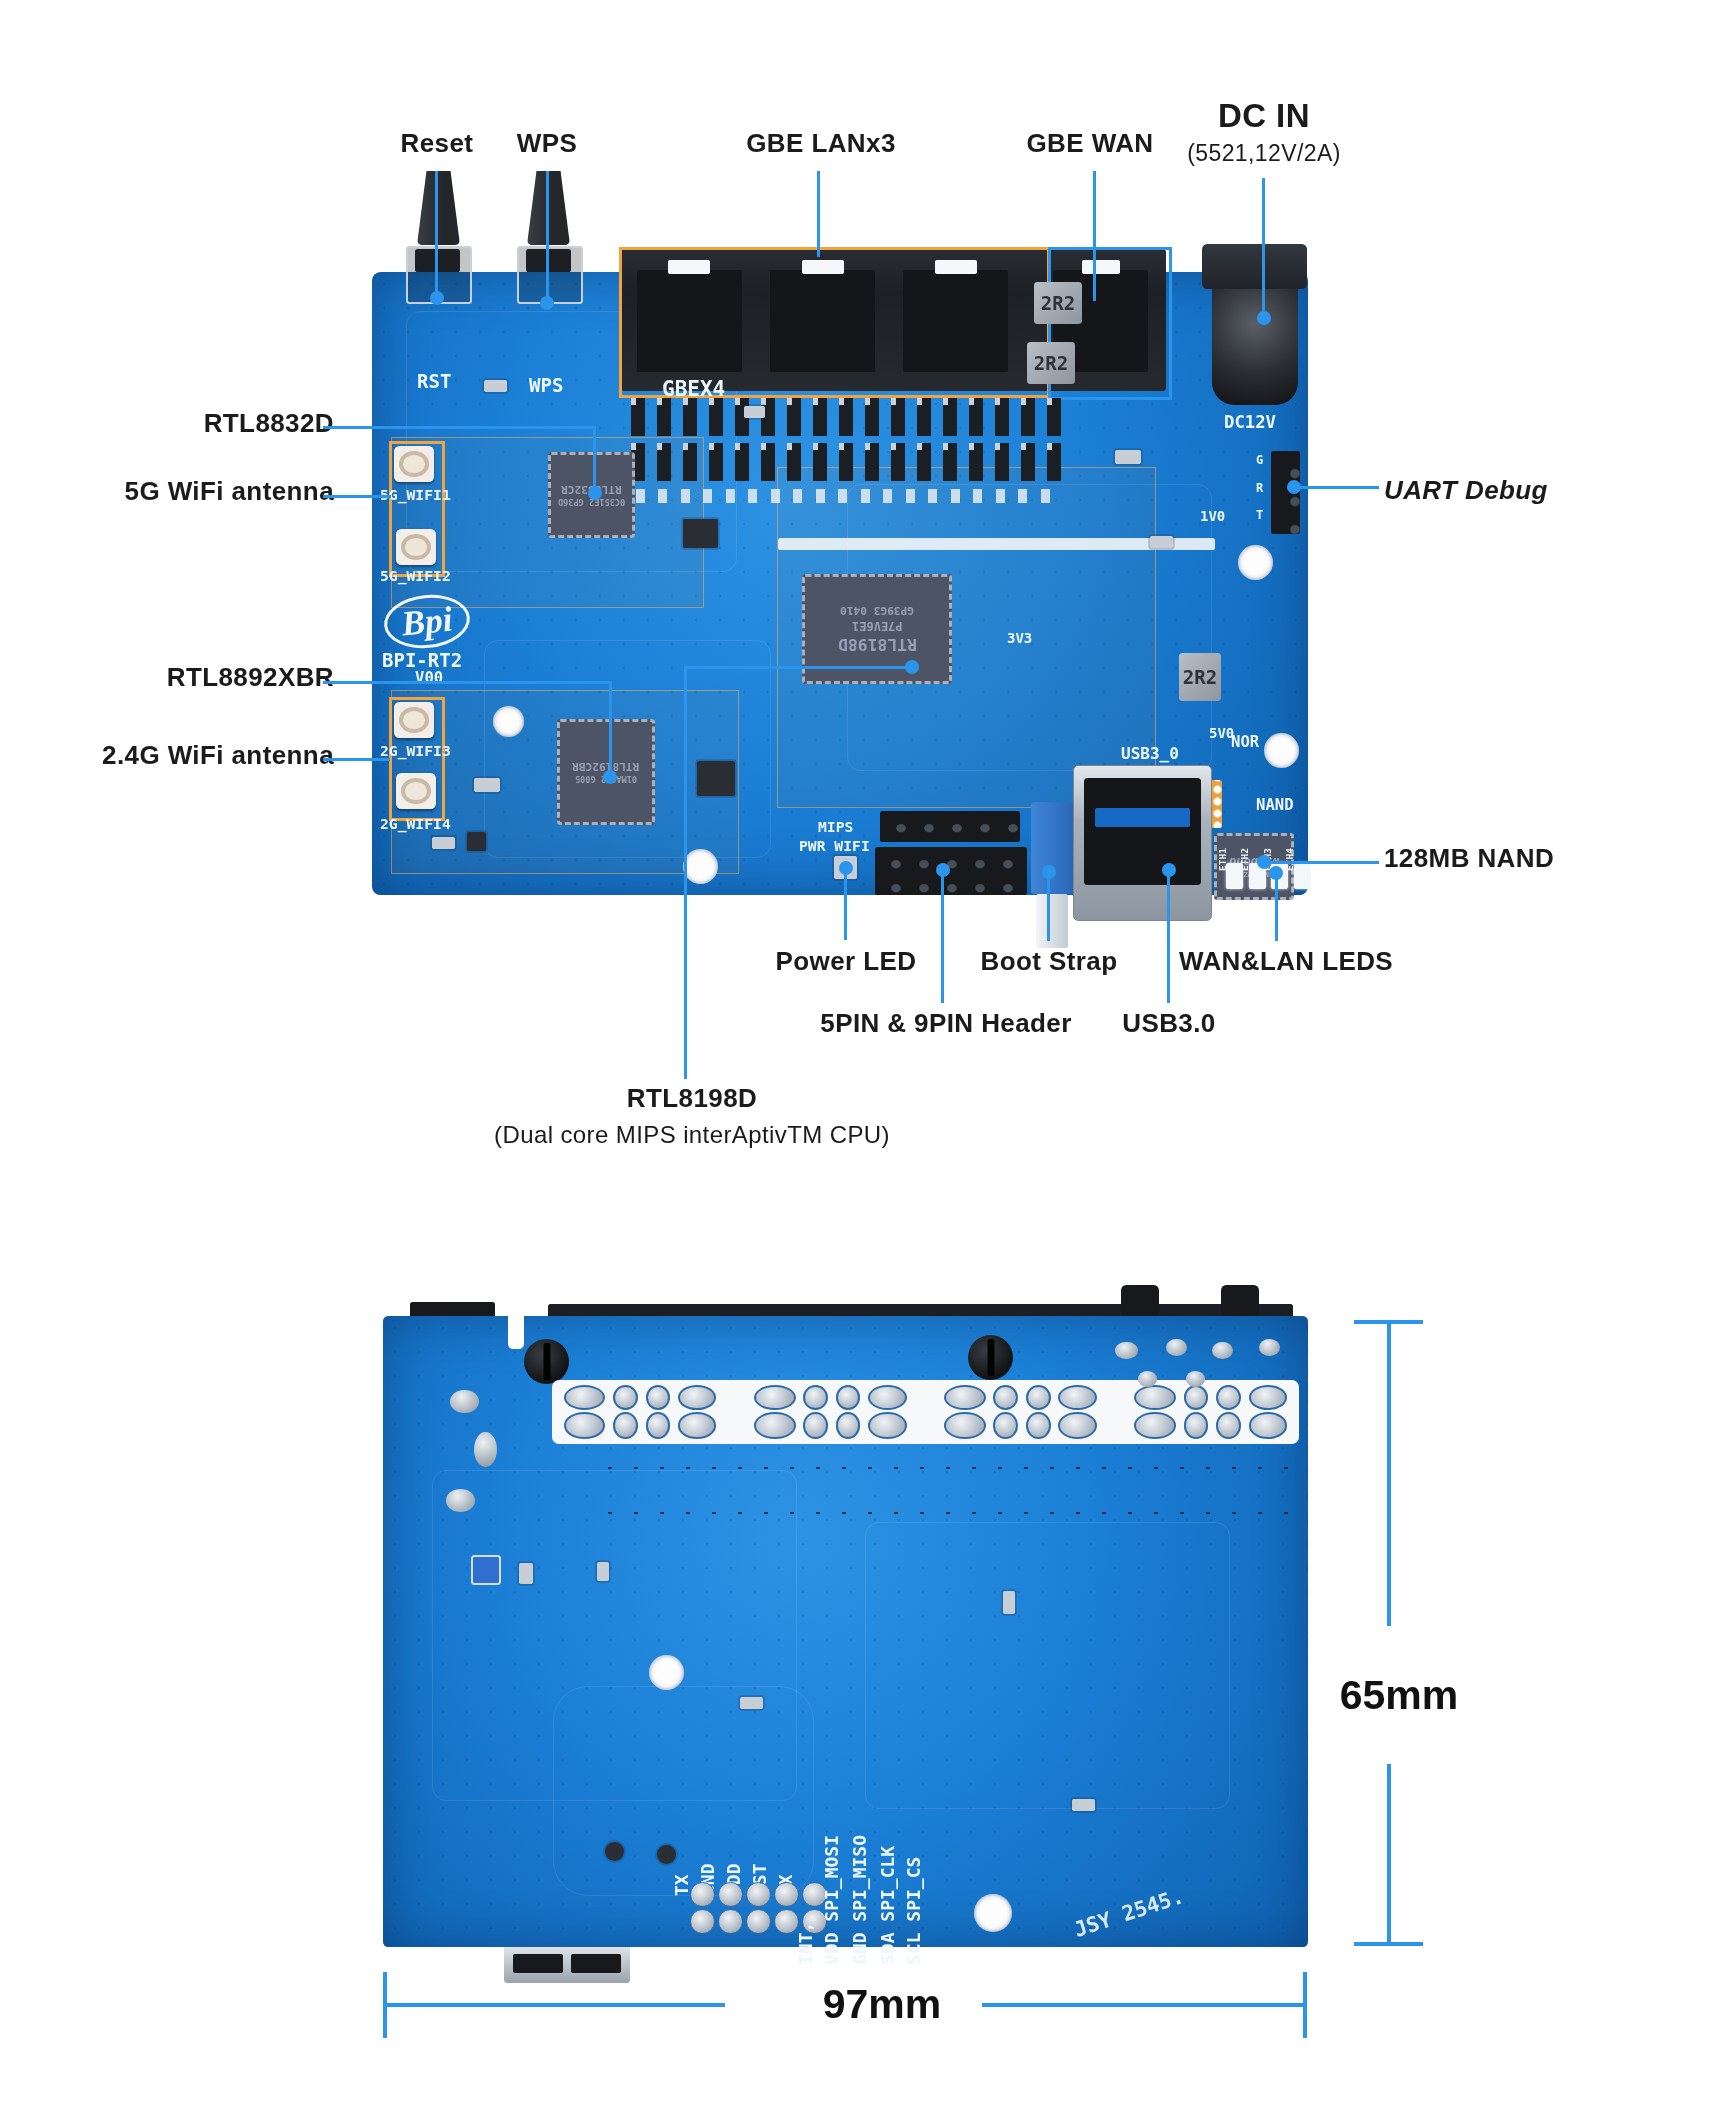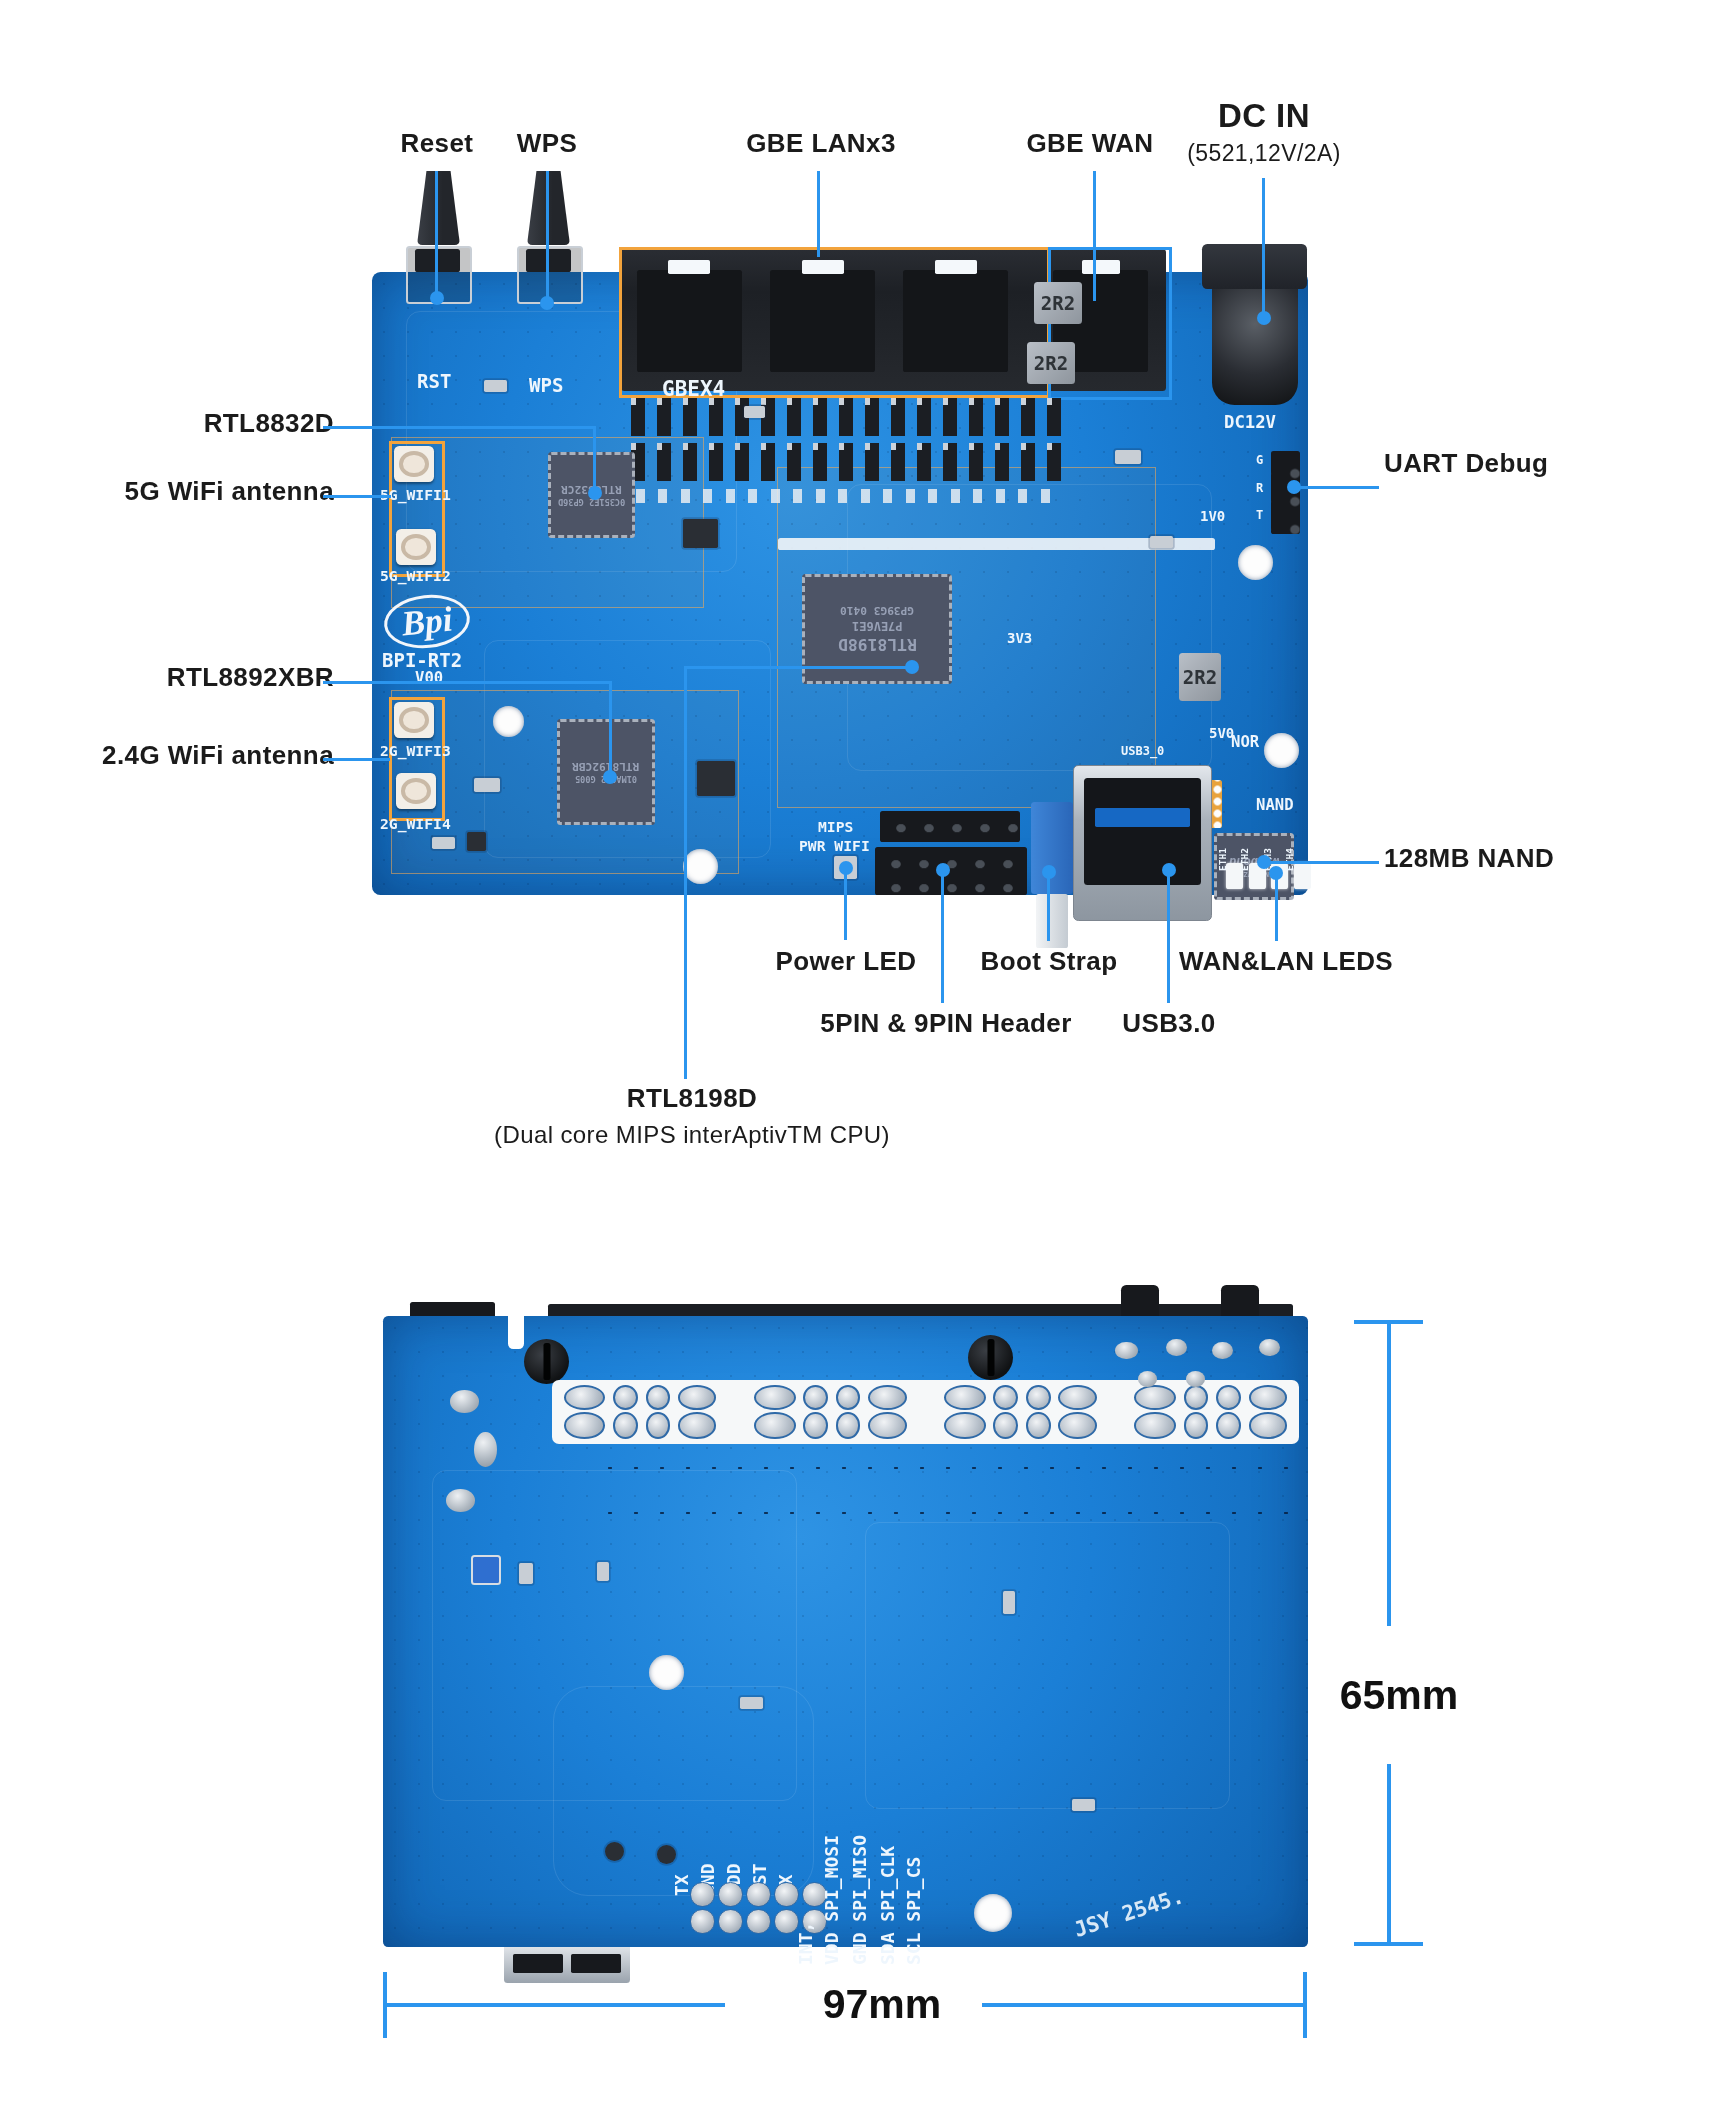--- a/index.html
+++ b/index.html
@@ -164,21 +164,21 @@
   <div class="header-blk" style="left:1271px;top:451px;width:29px;height:83px;background-size:29px 28px;background-position:9.5px 8.6px;"></div>
   <div class="silk" style="left:1256px;top:453px;font-size:12px;">G</div>
   <div class="silk" style="left:1256px;top:481px;font-size:12px;">R</div>
   <div class="silk" style="left:1256px;top:508px;font-size:12px;">T</div>
 
   <div class="silk" style="left:1200px;top:508px;font-size:14px;">1V0</div>
   <div class="silk" style="left:1007px;top:630px;font-size:14px;">3V3</div>
   <div class="silk" style="left:1209px;top:725px;font-size:14px;">5V0</div>
   <div class="silk" style="left:1231px;top:733px;font-size:15.6px;">NOR</div>
   <div class="silk" style="left:1256px;top:796px;font-size:15.6px;">NAND</div>
-  <div class="silk" style="left:1121px;top:744px;font-size:12px;">USB3_0</div>
+  <div class="silk" style="left:1121px;top:744px;font-size:16px;">USB3_0</div>
   <div class="ind" style="left:1034px;top:282px;width:48px;height:42px;">2R2</div>
   <div class="ind" style="left:1027px;top:342px;width:48px;height:42px;">2R2</div>
   <div class="ind" style="left:1179px;top:653px;width:42px;height:48px;">2R2</div>
   <div class="norpad" style="left:1184px;top:780px;width:38px;height:48px;"></div>
 
   <div class="silk" style="left:818px;top:818px;font-size:14.7px;">MIPS</div>
   <div class="silk" style="left:799px;top:837px;font-size:14.7px;">PWR WIFI</div>
   <div class="smd" style="left:834px;top:856px;width:22.5px;height:22.5px;"></div>
   <div class="header-blk" style="left:880px;top:811px;width:140px;height:31px;"></div>
   <div class="header-blk" style="left:875px;top:847px;width:152px;height:48px;"></div>
@@ -229,21 +229,21 @@
 
   <div class="lead-h" style="left:323px;top:426px;width:273px;"></div>
   <div class="lead-v" style="left:593px;top:426px;height:67px;"></div>
   <div class="dot" style="left:595px;top:493px;"></div>
   <div class="lead-h" style="left:323px;top:495px;width:68px;"></div>
   <div class="lead-h" style="left:323px;top:681px;width:289px;"></div>
   <div class="lead-v" style="left:609px;top:681px;height:96px;"></div>
   <div class="dot" style="left:610px;top:777px;"></div>
   <div class="lead-h" style="left:323px;top:758px;width:67px;"></div>
 
-  <div class="lbl" style="left:1384px;top:448px;">UART Debug</div>
+  <div class="lbl" style="left:1384px;top:475px;font-style:italic;">UART Debug</div>
   <div class="lbl" style="left:1384px;top:843px;">128MB NAND</div>
   <div class="lead-h" style="left:1294px;top:486px;width:85px;"></div>
   <div class="dot" style="left:1294px;top:487px;"></div>
   <div class="lead-h" style="left:1264px;top:861px;width:115px;"></div>
   <div class="dot" style="left:1264px;top:862px;"></div>
 
   <div class="lbl center" style="left:846px;top:946px;">Power LED</div>
   <div class="lbl center" style="left:1049px;top:946px;">Boot Strap</div>
   <div class="lbl center" style="left:1286px;top:946px;">WAN&amp;LAN LEDS</div>
   <div class="lbl center" style="left:946px;top:1008px;">5PIN &amp; 9PIN Header</div>

